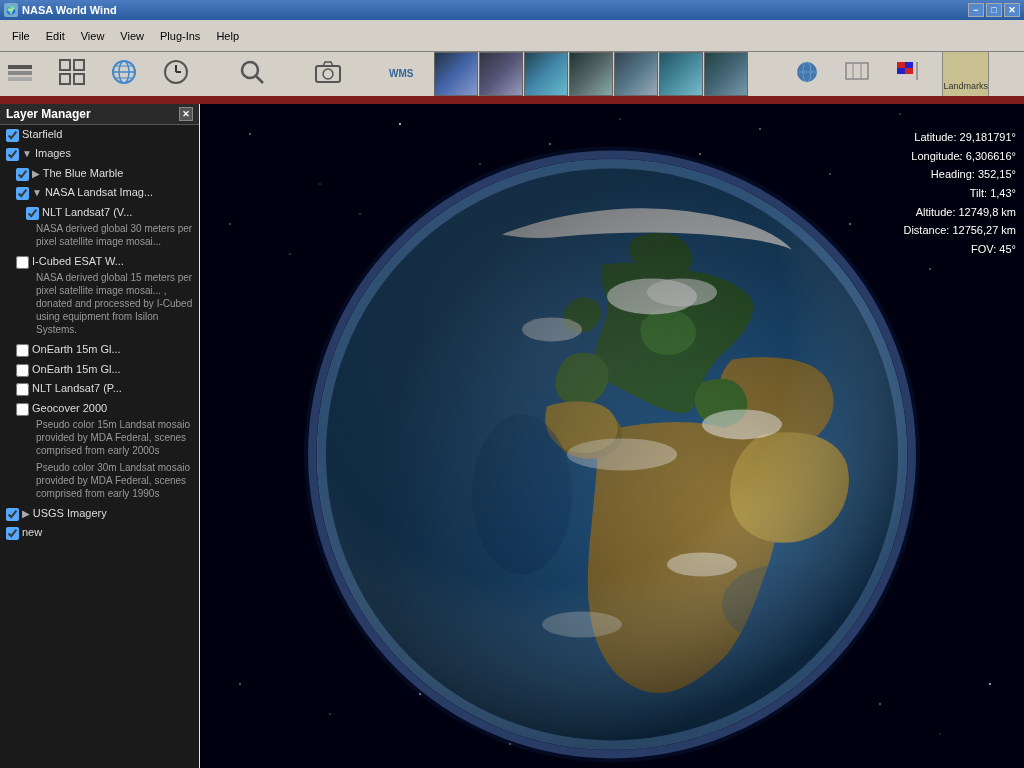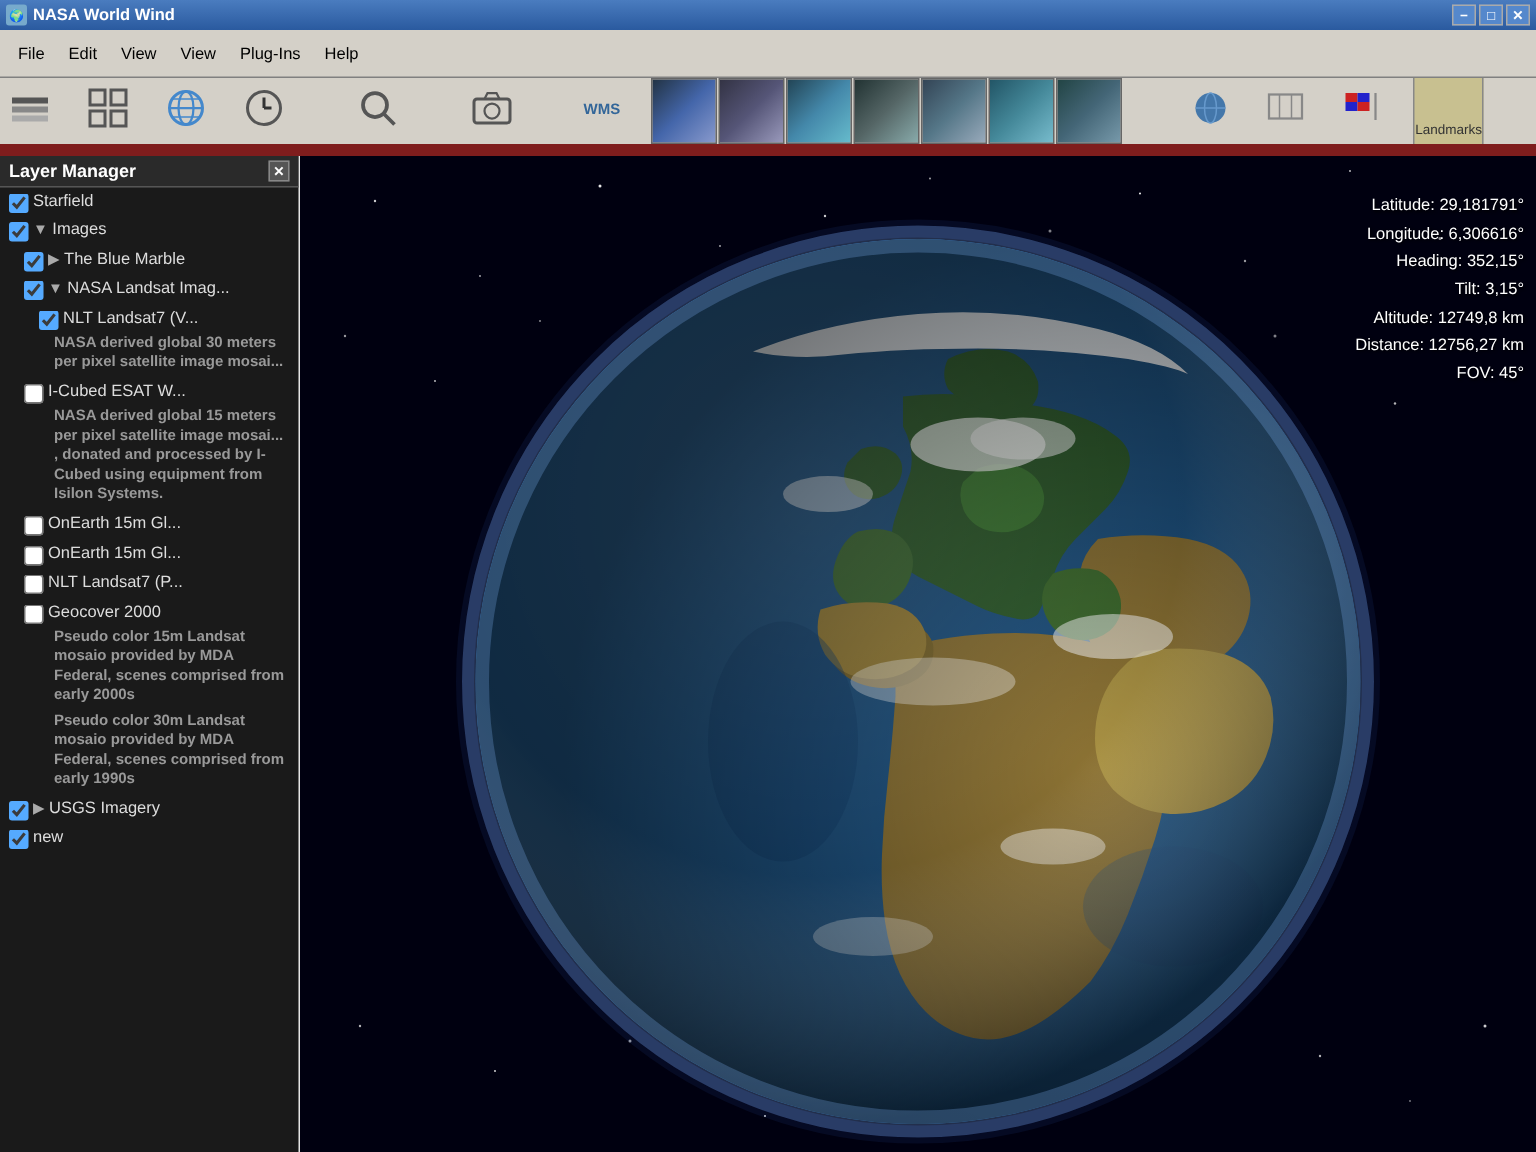--- a/index.html
+++ b/index.html
@@ -165,21 +165,20 @@
       cursor: pointer;
       flex-shrink: 0;
       font-size: 10px;
       margin-top: 1px;
     }
     .layer-desc {
       color: #999;
       font-size: 10px;
       padding: 0 6px 4px 36px;
       line-height: 1.3;
-      font-weight: bold;
     }
 
     
     #globe-area {
       flex: 1;
       background: #000005;
       position: relative;
       overflow: hidden;
     }
 
@@ -573,19 +572,19 @@
 
       <circle cx="310" cy="310" r="295" fill="none" stroke="#88bbff" stroke-width="18" opacity="0.25"></circle>
       <circle cx="310" cy="310" r="300" fill="none" stroke="#5588ff" stroke-width="8" opacity="0.15"></circle>
       <circle cx="310" cy="310" r="306" fill="none" stroke="#3366cc" stroke-width="4" opacity="0.1"></circle>
     </svg>
 
     <div id="info-overlay">
       <span class="info-line">Latitude: 29,181791°</span>
       <span class="info-line">Longitude: 6,306616°</span>
       <span class="info-line">Heading: 352,15°</span>
-      <span class="info-line">Tilt: 3,15°</span>
+      <span class="info-line">Tilt: 1,43°</span>
       <span class="info-line">Altitude: 12749,8 km</span>
       <span class="info-line">Distance: 12756,27 km</span>
       <span class="info-line">FOV: 45°</span>
     </div>
   </div>
 </div>
 
 </body></html>

